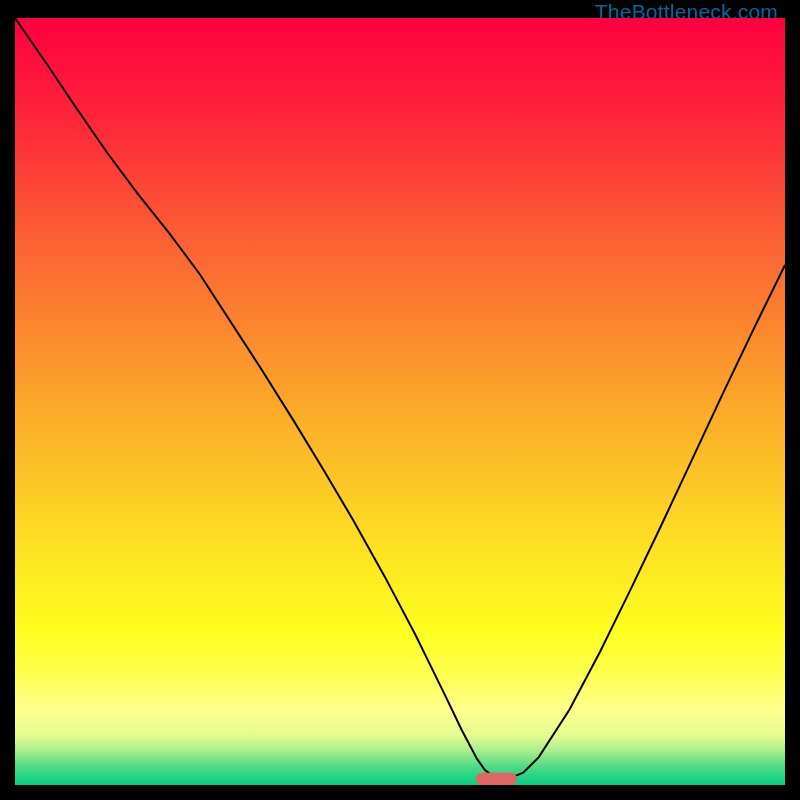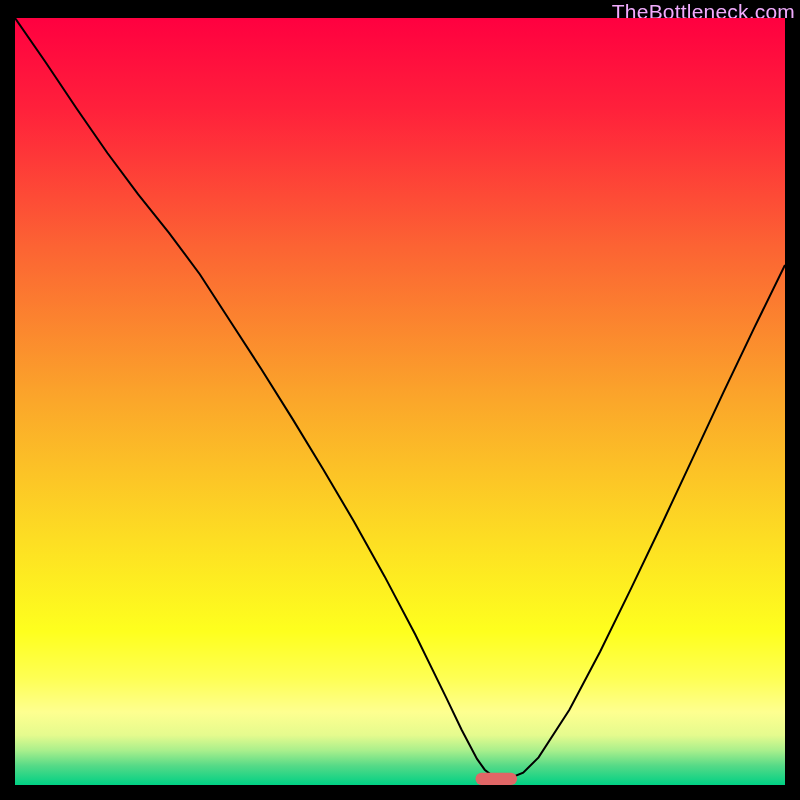--- a/index.html
+++ b/index.html
@@ -15,22 +15,22 @@
     position: absolute;
     left: 0;
     top: 18px;
     width: 800px;
     height: 782px;
     background: #000;
   }
   .watermark {
     position: absolute;
     top: 0;
-    right: 5px;
-    color: #f0abfc;
+    right: 22px;
+    color: #0369a1;
     font-size: 21px;
     font-weight: 400;
     letter-spacing: 0.2px;
   }
   .plot {
     position: absolute;
     left: 15px;
     top: 0;
     width: 770px;
     height: 767px;

